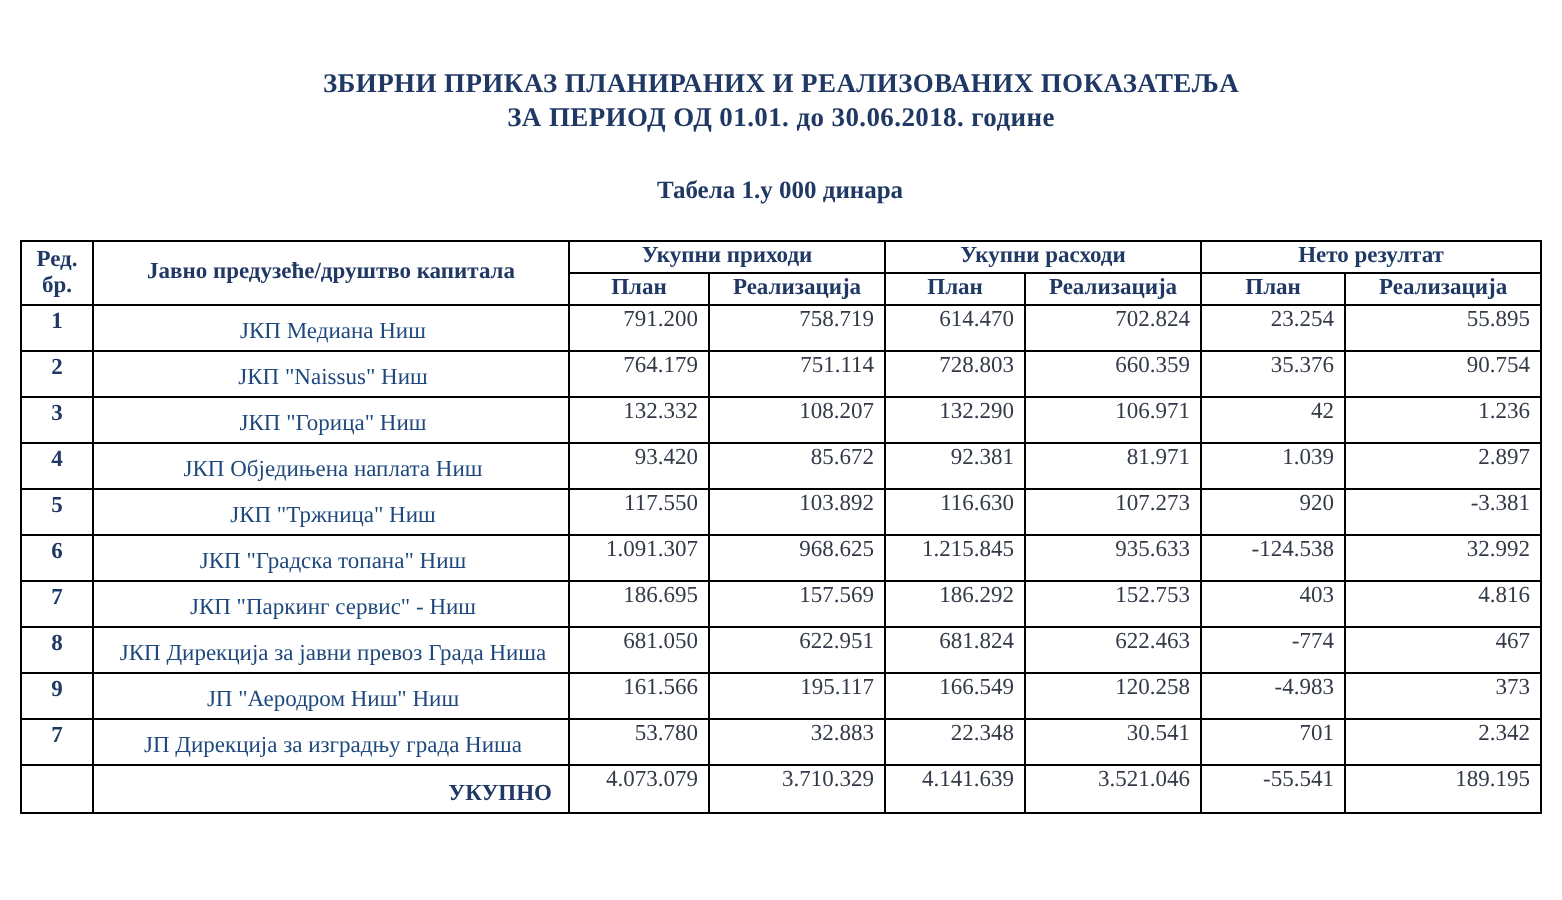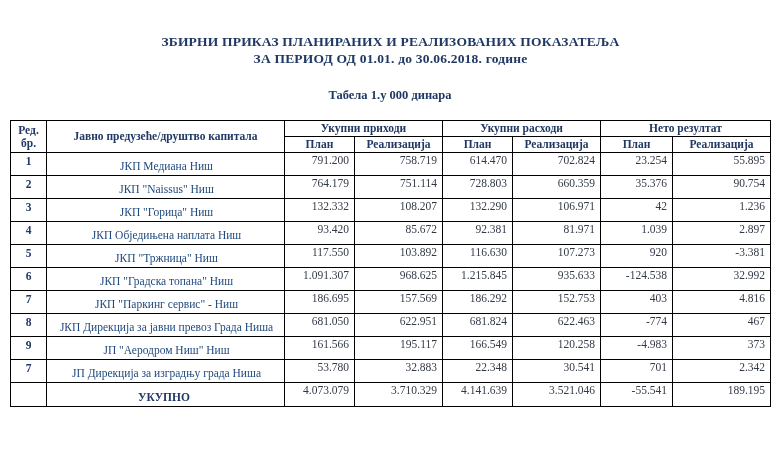--- a/index.html
+++ b/index.html
@@ -75,21 +75,21 @@
   }
   td.num {
     text-align: right;
     vertical-align: top;
     color: var(--num-color);
     padding: 1px 5px 0 2px;
   }
   tbody tr.data-row { height: 23px; }
   tbody tr.total-row { height: 24px; }
   tr.total-row td.name {
-    text-align: center;
+    text-align: right;
     font-weight: bold;
     color: var(--label-color);
     padding-right: 8px;
   }
 </style>
 </head>
 <body>
 
 <div class="page">
 

